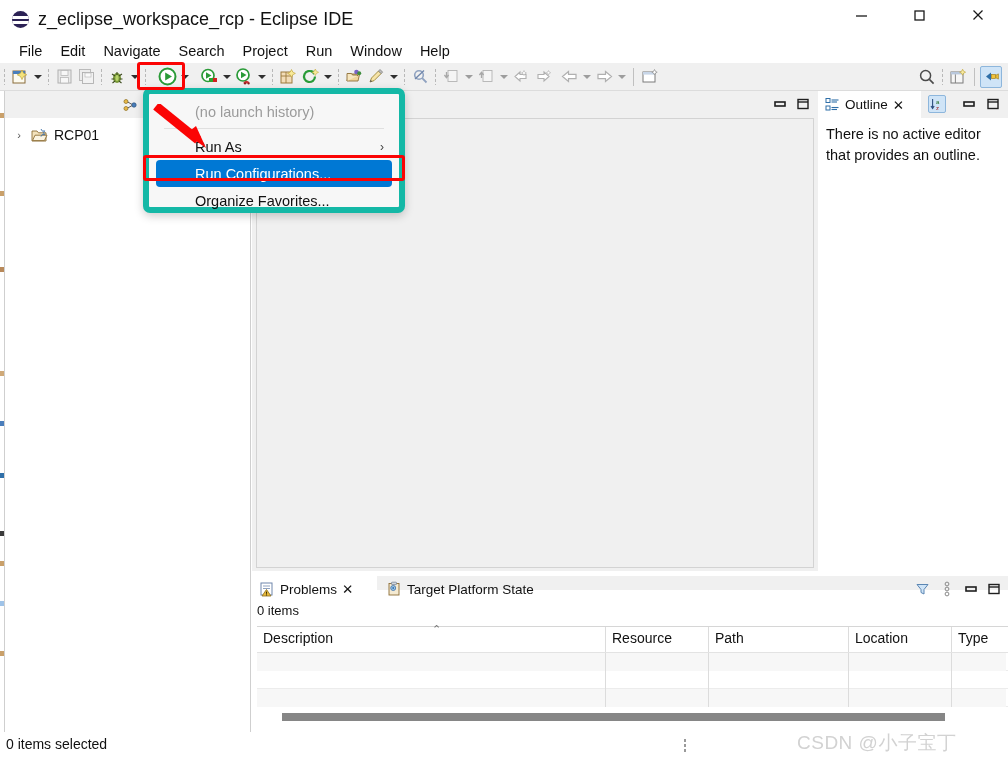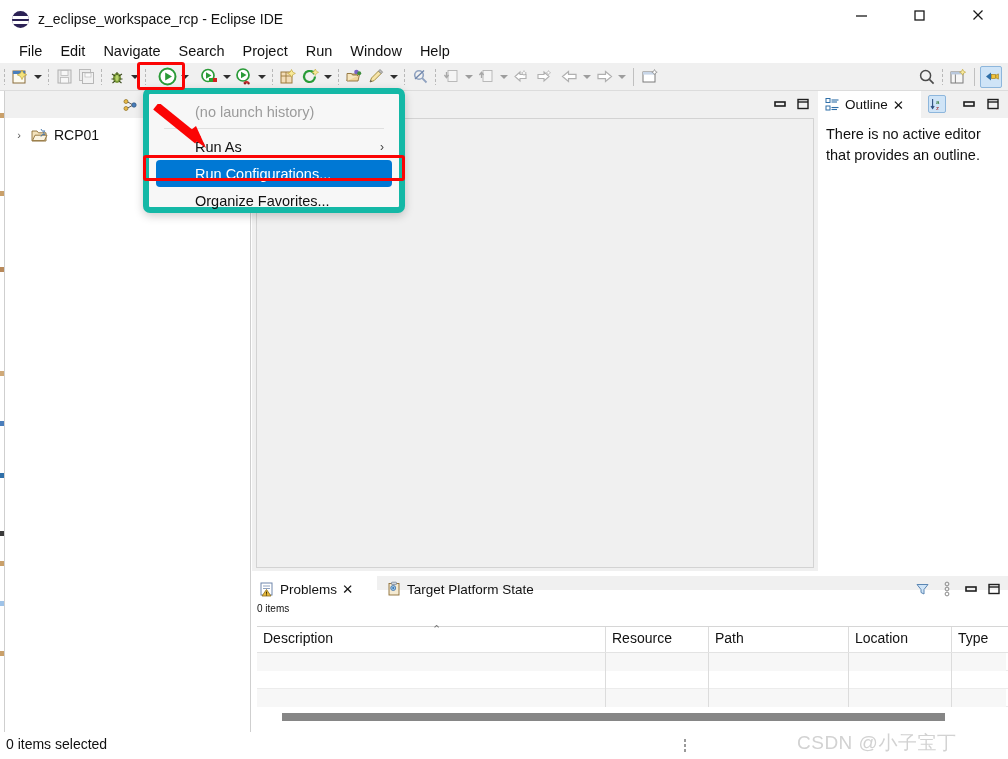--- a/index.html
+++ b/index.html
@@ -35,21 +35,21 @@
   }
   .eclipse-logo::before {
     content: ""; position: absolute; left: 0; top: 5px;
     width: 17px; height: 3px; background: #ffffff;
   }
   .eclipse-logo::after {
     content: ""; position: absolute; left: 0; top: 10px;
     width: 17px; height: 3px; background: #ffffff;
   }
   #window-title {
-    font-size: 14px; color: #111111; white-space: nowrap;
+    font-size: 18px; color: #111111; white-space: nowrap;
   }
   .wctl {
     position: absolute; top: 0; width: 46px; height: 30px;
     display: flex; align-items: center; justify-content: center;
     color: #1a1a1a;
   }
   #win-min { left: 838px; }
   #win-max { left: 896px; }
   #win-close { left: 955px; }
   .wctl svg { display: block; }
@@ -209,21 +209,21 @@
     padding: 0 7px;
     font-size: 13.5px; color: #111; white-space: nowrap;
   }
   .btab.active { background: #ffffff; }
   #bottom-tabs .bt-ctl {
     position: absolute; top: 4px; width: 18px; height: 18px;
     display: flex; align-items: center; justify-content: center;
   }
   #items-count {
     position: absolute; left: 5px; top: 27px;
-    font-size: 10px; color: #111;
+    font-size: 13px; color: #111;
   }
   #prob-table {
     position: absolute; left: 5px; top: 50px; width: 751px; height: 80px;
     background: #ffffff;
     border-top: 1px solid #d6d6d6;
   }
   #prob-head {
     display: flex; height: 26px; background: #ffffff;
     border-bottom: 1px solid #e3e3e3;
   }

